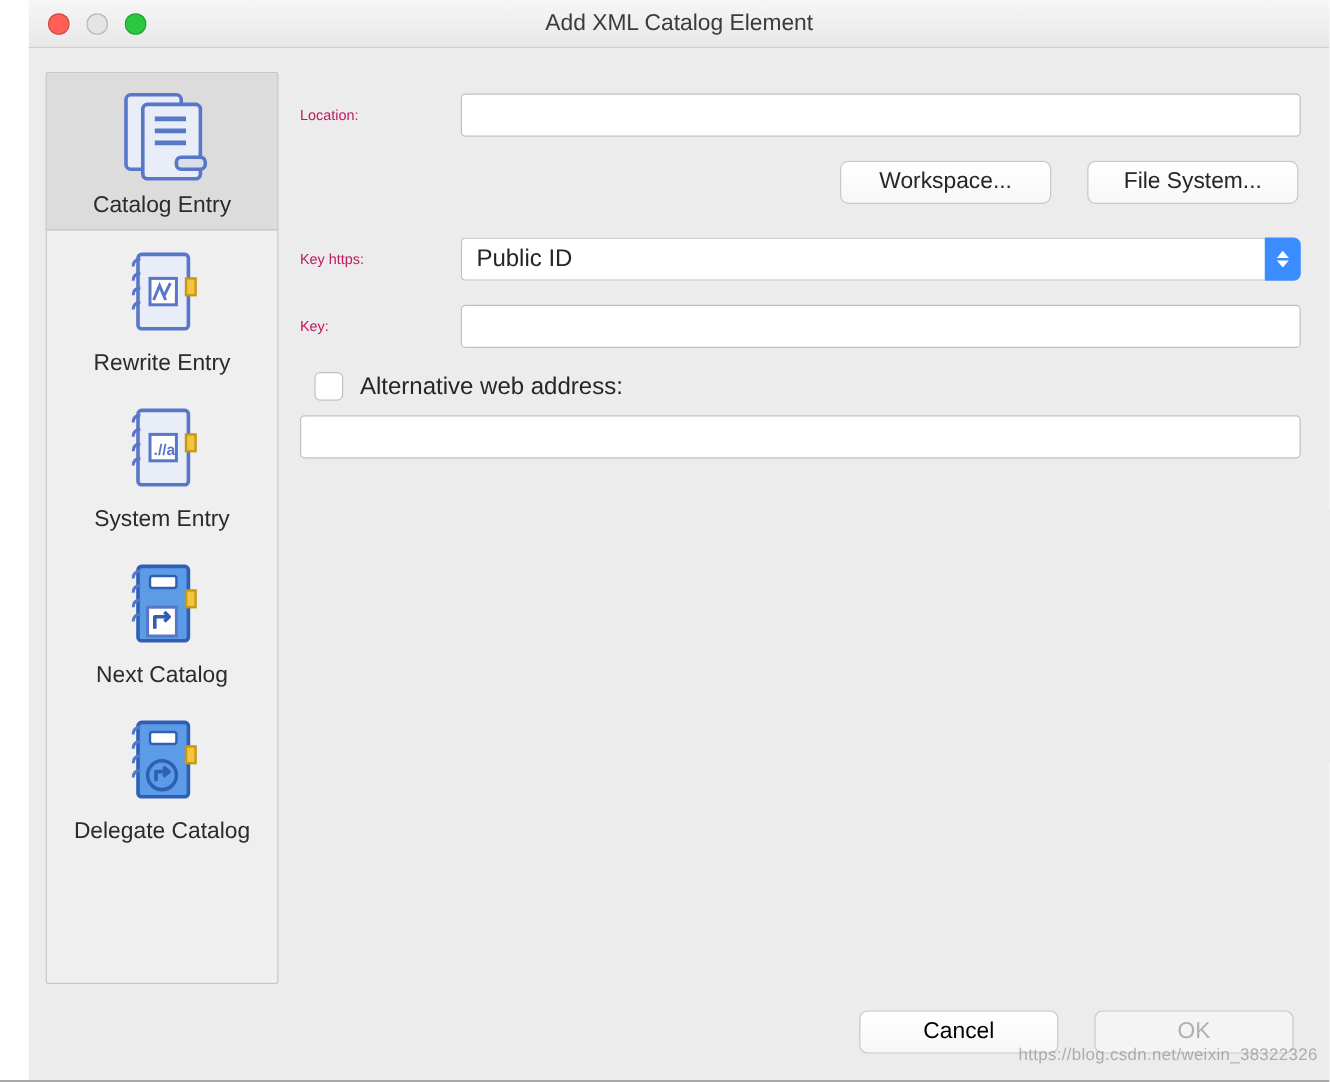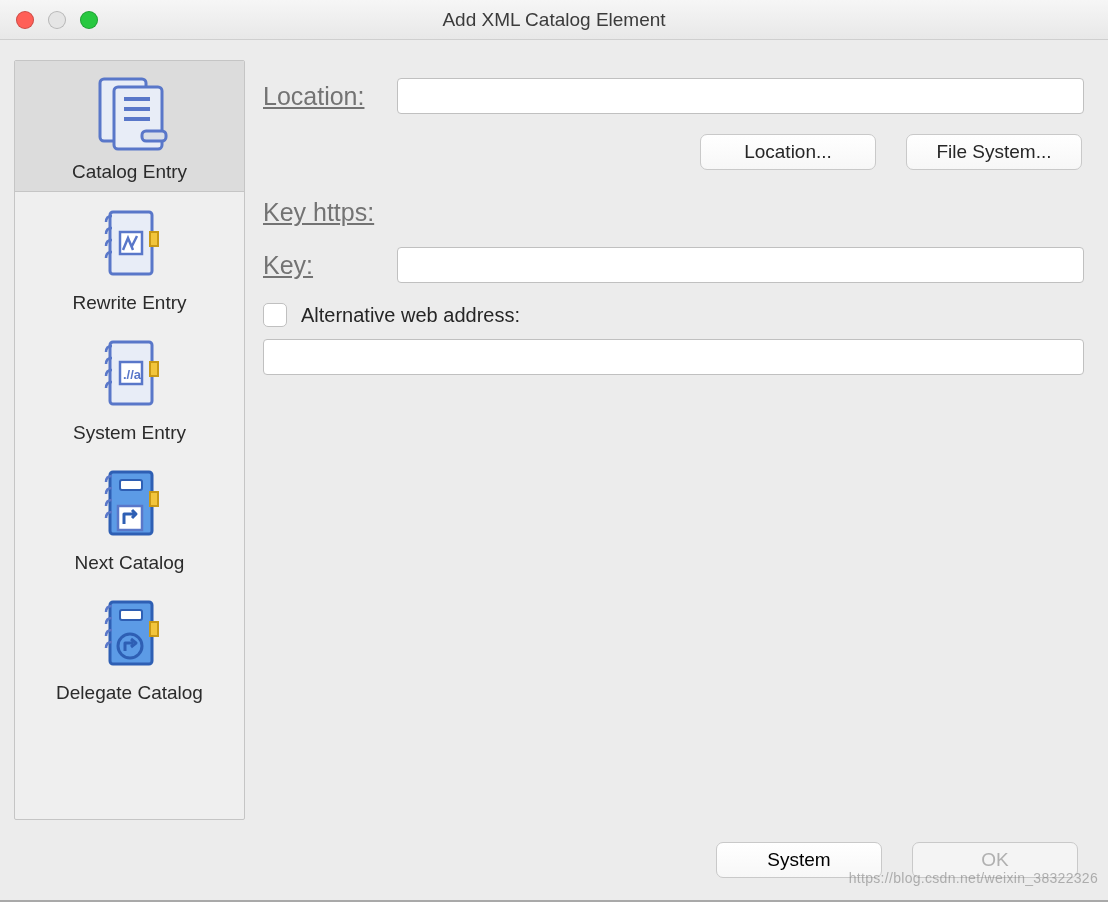--- a/index.html
+++ b/index.html
@@ -10,20 +10,21 @@
     background: #fff;
     color: #262626;
   }
   .window {
     width: 1108px;
     height: 902px;
     background: #fff;
     display: flex;
     flex-direction: column;
     border-bottom: 2px solid #a9a9a9;
+    padding-left: 24px;
   }
   .titlebar {
     height: 40px;
     background: linear-gradient(#f6f6f6, #e8e8e8);
     border-bottom: 1px solid #cfcfcf;
     display: flex;
     align-items: center;
     position: relative;
   }
   .traffic {
@@ -43,21 +44,21 @@
     font-size: 19px; color: #3b3b3b;
   }
   .body {
     flex: 1;
     background: #ececec;
     padding: 20px 14px 0 14px;
     display: flex;
     gap: 18px;
   }
   .sidebar {
-    width: 231px;
+    width: 194px;
     background: #efefef;
     border: 1px solid #c5c5c5;
     border-radius: 2px;
     overflow: hidden;
   }
   .sb-item {
     display: flex;
     flex-direction: column;
     align-items: center;
     padding: 10px 4px 8px 4px;
@@ -74,23 +75,22 @@
     flex: 1;
     padding: 18px 10px 0 0;
   }
   .row {
     display: flex;
     align-items: center;
     margin-bottom: 20px;
   }
   .lbl {
     width: 134px;
-    font-size: 25px;
-    color: #737373;
-    text-decoration: underline;
+    font-size: 12px;
+    color: #be185d;
   }
   .txt {
     flex: 1;
     height: 36px;
     border: 1px solid #c0c0c0;
     border-radius: 4px;
     background: #fff;
     padding: 0 10px;
     font-size: 18px;
     color: #333;
@@ -141,21 +141,21 @@
     width: 0; height: 0;
     border-left: 5px solid transparent;
     border-right: 5px solid transparent;
   }
   .arrow-up { border-bottom: 6px solid #fff; }
   .arrow-down { border-top: 6px solid #fff; }
 
   .chkrow {
     display: flex;
     align-items: center;
-    margin: 10px 0 12px 0;
+    margin: 10px 0 12px 12px;
     gap: 14px;
   }
   .chk {
     width: 24px; height: 24px;
     border: 1px solid #c0c0c0;
     border-radius: 5px;
     background: #fff;
   }
 
   .footer {
@@ -280,42 +280,49 @@
     </div>
 
     <div class="form">
 
       <div class="row">
         <div class="lbl">Location:</div>
         <input class="txt" type="text" value="" style="">
       </div>
 
       <div class="btnrow">
-        <button class="pushbtn">Location...</button>
+        <button class="pushbtn">Workspace...</button>
         <button class="pushbtn">File System...</button>
       </div>
 
       <div class="row">
         <div class="lbl">Key https:</div>
+        <div class="select-wrap">
+          <div class="select-body">Public ID</div>
+          <div class="select-arrows">
+            <div class="arrow-up"></div>
+            <div class="arrow-down"></div>
+          </div>
+        </div>
       </div>
 
       <div class="row">
         <div class="lbl">Key:</div>
         <input class="txt" type="text" value="" style="">
       </div>
 
       <div class="chkrow">
         <div class="chk"></div>
         <div style="font-size:20px;">Alternative web address:</div>
       </div>
 
       <input class="txt" style="width: 100%;" type="text" value="">
 
     </div>
   </div>
 
   <div class="footer">
-    <button class="fbtn">System</button>
+    <button class="fbtn">Cancel</button>
     <button class="fbtn disabled">OK</button>
     <div class="watermark">https://blog.csdn.net/weixin_38322326</div>
   </div>
 
 </div>
 
 </body></html>

